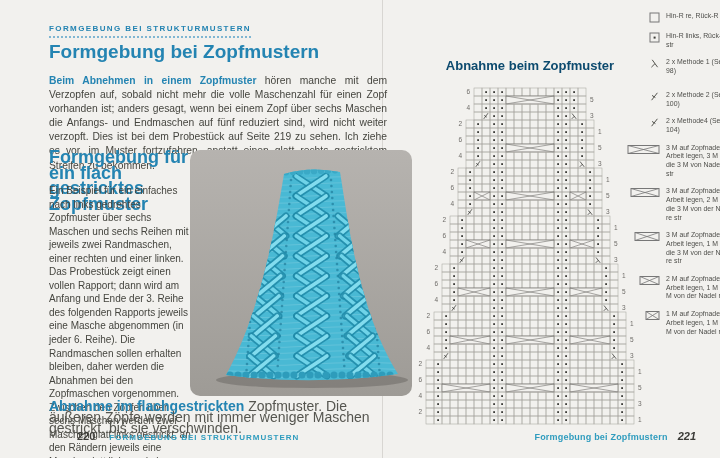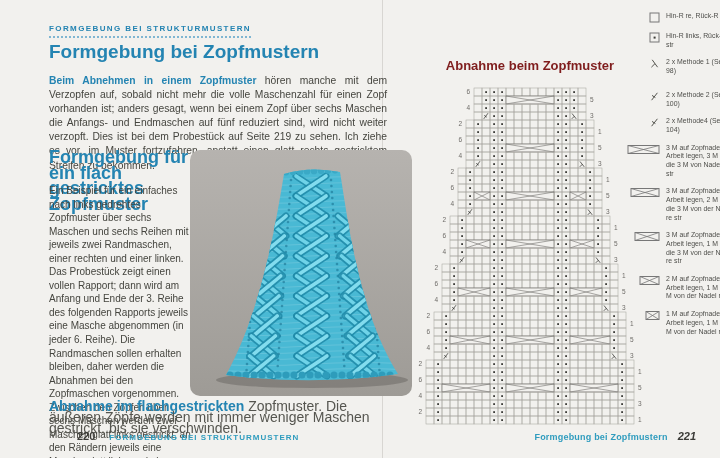--- a/index.html
+++ b/index.html
@@ -37,21 +37,21 @@
   .footer{top:430px;font-size:8px;font-weight:bold;letter-spacing:1px;color:#2f9cbe;padding-left:28px;}
   .pagenum{font-size:11px;font-weight:bold;color:#3b3b37;letter-spacing:0;}
   #footer-left{left:27px;}
   #footer-right{right:24px;text-align:right;}
   #footer-left .pagenum{margin-right:14px;}
   #footer-right .pagenum{margin-left:10px;font-style:italic;}
   #footer-right .ftxt{letter-spacing:.2px;font-size:9px;text-transform:none;}
 
   
   #chart-title{left:398px;top:58px;width:220px;text-align:center;
-    font-size:13px;font-weight:bold;color:#7f1d1d;}
+    font-size:13px;font-weight:bold;color:#0c4a6e;}
   #chart-wrap{left:384px;top:84px;width:248px;height:346px;}
   #legend{left:604px;top:12px;width:112px;}
   .lg-item{display:flex;align-items:flex-start;margin-bottom:9px;}
   .lg-item:nth-child(3){margin-bottom:15px;}
   .lg-sym{width:34px;min-width:34px;display:flex;justify-content:flex-end;
     margin-right:6px;padding-top:0px;}
   .lg-lab{font-size:6.9px;line-height:8.7px;color:#4e4e4a;}
 </style>
 </head>
 <body>

